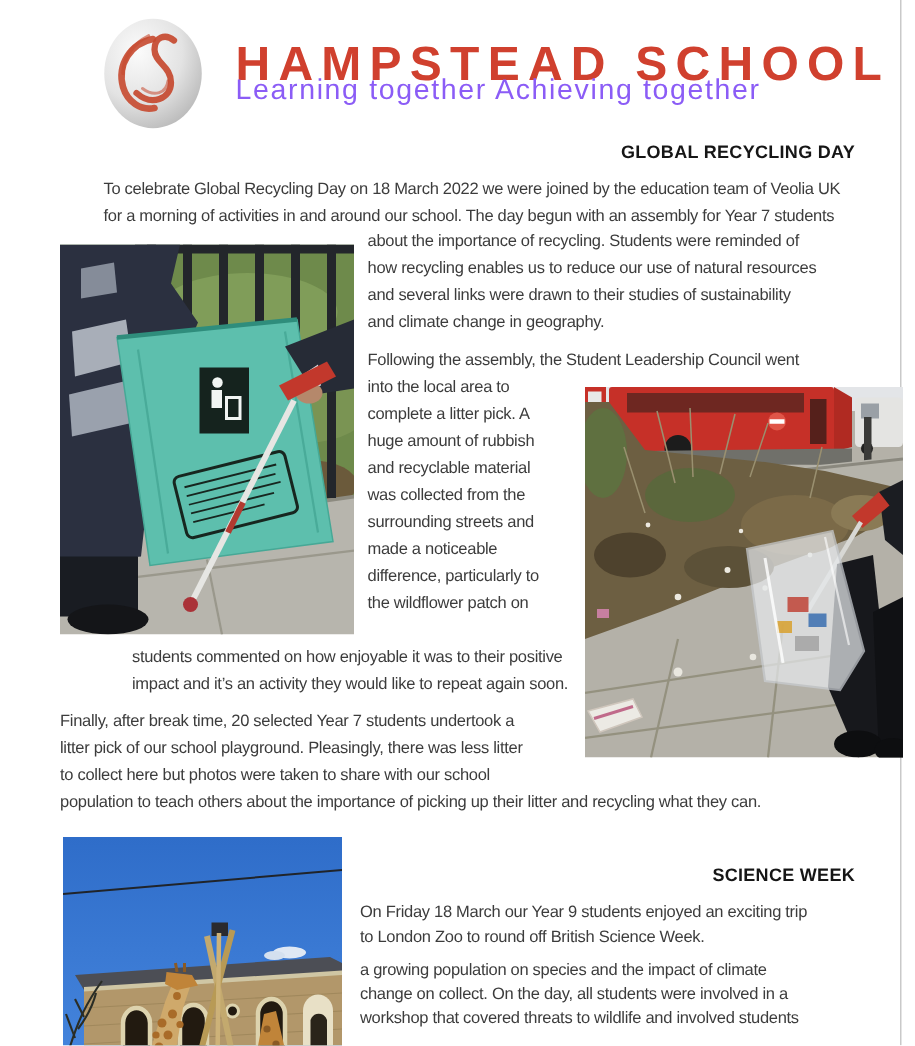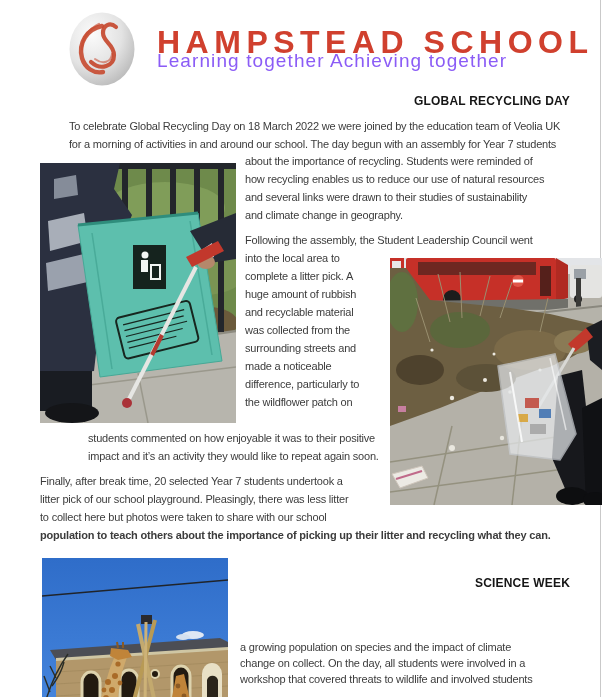--- a/index.html
+++ b/index.html
@@ -79,21 +79,21 @@
     <div>students commented on how enjoyable it was to their positive</div>
     <div>impact and it’s an activity they would like to repeat again soon.</div>
   </div>
 
   <div class="tblock lh18" style="left:40px;top:472px;">
     <div>Finally, after break time, 20 selected Year 7 students undertook a</div>
     <div>litter pick of our school playground. Pleasingly, there was less litter</div>
     <div>to collect here but photos were taken to share with our school</div>
   </div>
 
-  <div class="tblock lh18" style="left:40px;top:526px;font-weight:bold;">
+  <div class="tblock lh18" style="left:40px;top:526px;">
     <div>population to teach others about the importance of picking up their litter and recycling what they can.</div>
   </div>
 
   <svg class="photo" style="left:40px;top:163px" width="196" height="260" viewBox="0 0 196 260" role="img" aria-label="Student holding a green Veolia recycling sack and litter picker beside park railings">
     <rect width="196" height="196" fill="#6e8a4b"></rect>
     <ellipse cx="125" cy="45" rx="60" ry="26" fill="#85a15c" opacity="0.8"></ellipse>
     <ellipse cx="165" cy="110" rx="40" ry="22" fill="#7d9655" opacity="0.8"></ellipse>
     <ellipse cx="168" cy="160" rx="30" ry="16" fill="#6b5a3b"></ellipse>
     <ellipse cx="140" cy="178" rx="34" ry="12" fill="#5c4f35" opacity="0.8"></ellipse>
 
@@ -216,20 +216,24 @@
       <rect x="149" y="151" width="12" height="9" fill="#3a6fb0"></rect>
       <rect x="128" y="156" width="10" height="8" fill="#d9a12e"></rect>
       <rect x="140" y="166" width="16" height="10" fill="#8d8d8d" opacity="0.7"></rect>
     </g>
     <path d="M120,114 L132,184" stroke="#ffffff" stroke-width="2" opacity="0.8" fill="none"></path>
     <path d="M160,100 L176,172" stroke="#ffffff" stroke-width="1.5" opacity="0.6" fill="none"></path>
   </svg>
 
   <div class="sec-title" style="left:240px;top:576px;width:330px;">SCIENCE WEEK</div>
 
+  <div class="tblock lh17" style="left:240px;top:600px;">
+    <div>On Friday 18 March our Year 9 students enjoyed an exciting trip</div>
+    <div>to London Zoo to round off British Science Week.</div>
+  </div>
 
   <div class="tblock lh16" style="left:240px;top:639px;">
     <div>a growing population on species and the impact of climate</div>
     <div>change on collect. On the day, all students were involved in a</div>
     <div>workshop that covered threats to wildlife and involved students</div>
   </div>
 
   <svg class="photo" style="left:42px;top:558px" width="186" height="150" viewBox="0 0 186 150" role="img" aria-label="Giraffe house at London Zoo with giraffes, wooden feeding poles and bright blue sky">
     <defs>
       <linearGradient id="sky3" x1="0" y1="0" x2="0" y2="1">

